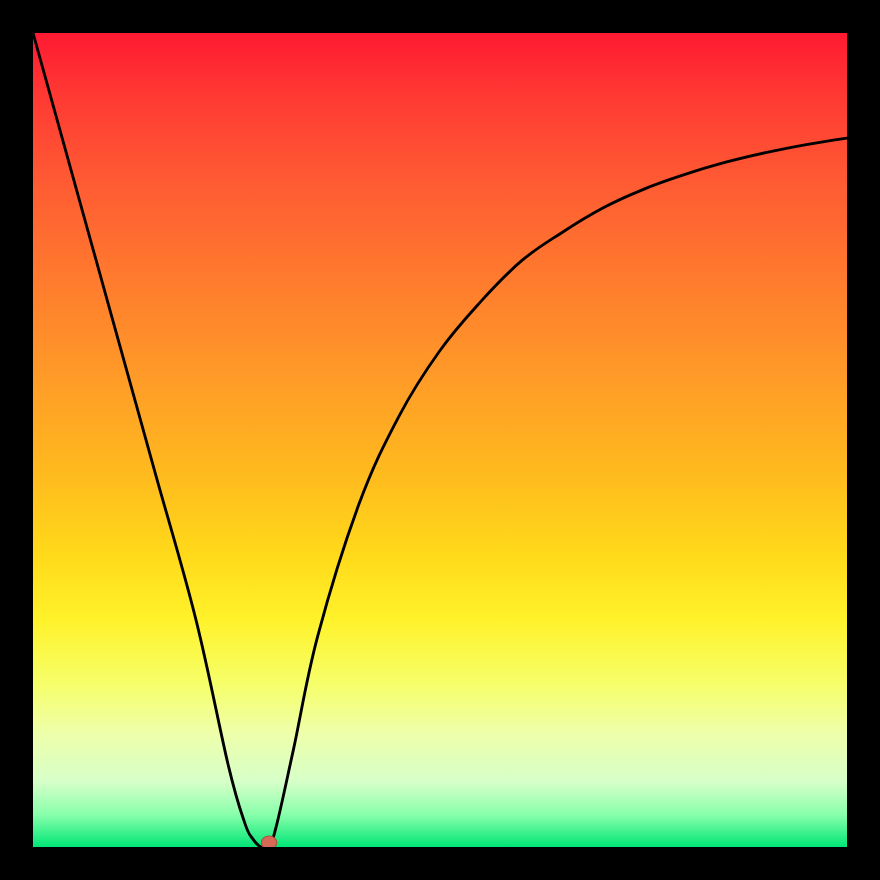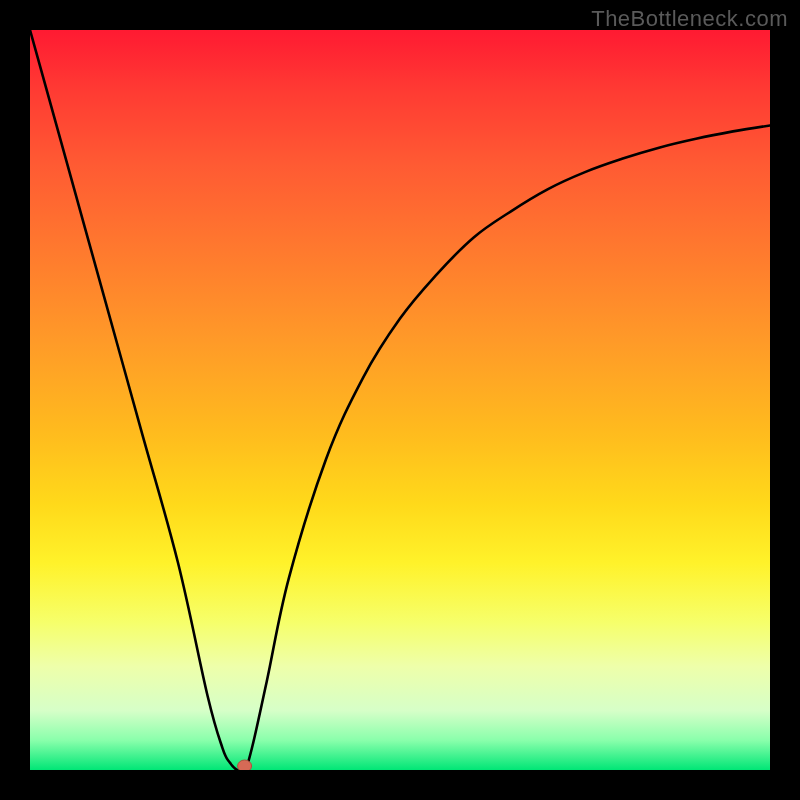--- a/index.html
+++ b/index.html
@@ -70,21 +70,20 @@
   .dot {
     fill: #d66a56;
     stroke: #b0503e;
     stroke-width: 1;
   }
 </style>
 </head>
 <body>
 
 <div class="frame">
-  <div class="watermark">TheBottleneck.com</div>
 
   <div class="plot-area">
     <div class="gradient"></div>
 
     <svg class="curve" viewBox="0 0 740 740" preserveAspectRatio="none">
       <path id="curve-path" fill="none" stroke="#000" stroke-width="2.6" stroke-linejoin="round" stroke-linecap="round" d="M 0.0 0.0 C 6.7 24.0, 23.7 85.2, 37.0 133.2 C 50.3 181.2, 60.7 218.4, 74.0 266.4 C 87.3 314.4, 97.7 351.6, 111.0 399.6 C 124.3 447.6, 136.0 484.8, 148.0 532.8 C 160.0 580.8, 169.6 632.7, 177.6 666.0 C 185.6 699.3, 188.4 705.8, 192.4 717.8 C 196.4 729.8, 197.1 728.6, 199.8 732.6 C 202.5 736.6, 204.5 738.7, 207.2 740.0 C 209.9 741.3, 211.9 744.0, 214.6 740.0 C 217.3 736.0, 218.0 733.8, 222.0 717.8 C 226.0 701.8, 230.1 681.8, 236.8 651.2 C 243.5 620.6, 248.3 587.6, 259.0 547.6 C 269.7 507.6, 282.7 465.2, 296.0 429.2 C 309.3 393.2, 319.7 373.1, 333.0 347.8 C 346.3 322.5, 356.7 307.2, 370.0 288.6 C 383.3 270.0, 393.7 258.9, 407.0 244.2 C 420.3 229.5, 430.7 218.5, 444.0 207.2 C 457.3 195.9, 467.7 190.0, 481.0 181.3 C 494.3 172.6, 504.7 166.2, 518.0 159.1 C 531.3 152.0, 541.7 147.5, 555.0 142.1 C 568.3 136.6, 578.7 133.2, 592.0 128.8 C 605.3 124.4, 615.7 121.3, 629.0 117.7 C 642.3 114.1, 652.7 111.7, 666.0 108.8 C 679.3 105.8, 689.7 103.8, 703.0 101.4 C 716.3 99.0, 733.3 96.5, 740.0 95.5"></path>
       <ellipse id="marker-dot" class="dot" rx="7" ry="6" cx="214.6" cy="736.0"></ellipse>
     </svg>
   </div>
 </div>

